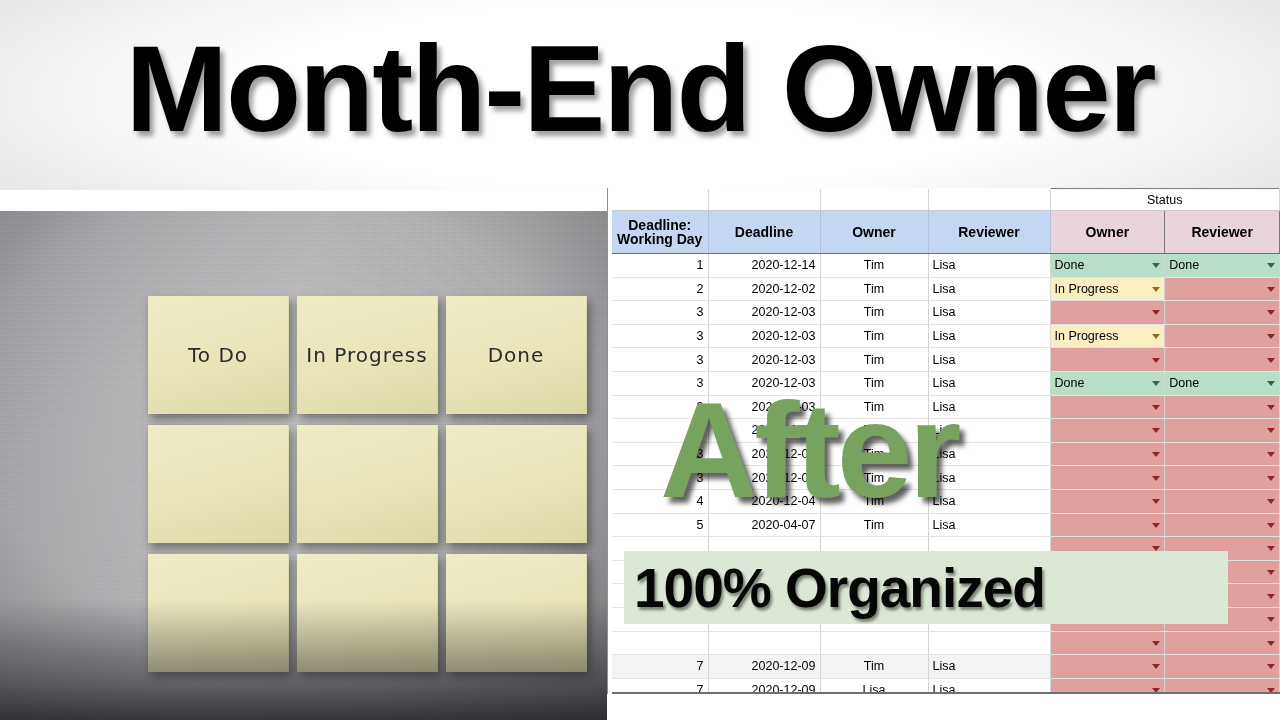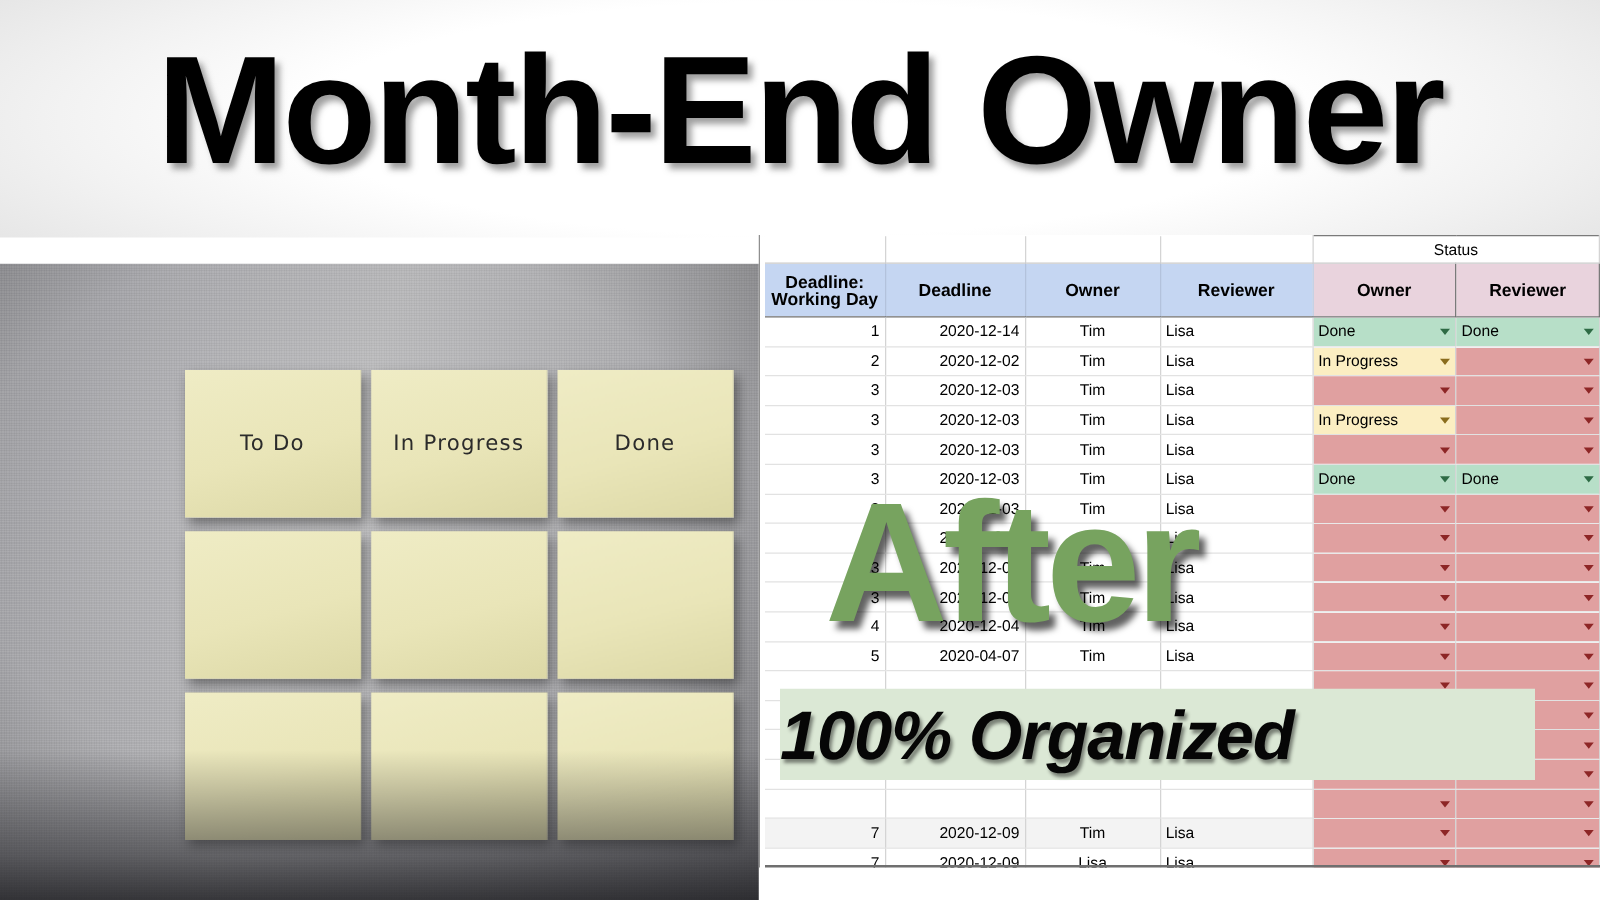--- a/index.html
+++ b/index.html
@@ -45,21 +45,21 @@
   .wall-vign{
     position:absolute; inset:0;
     background:radial-gradient(ellipse 90% 80% at 45% 40%, rgba(255,255,255,.18) 0%, rgba(0,0,0,0) 55%, rgba(0,0,0,.30) 100%);
   }
   .note{
     position:absolute;
     background:linear-gradient(165deg,#efecc5 0%, #e9e5b8 55%, #dcd8a6 100%);
     box-shadow: 3px 5px 9px rgba(0,0,0,.40);
     display:flex; align-items:center; justify-content:center;
     font-family:"DejaVu Sans", sans-serif;
-    font-size:17px; color:#2b2b2b; letter-spacing:1px;
+    font-size:20px; color:#2b2b2b; letter-spacing:1px;
     border-right:1px solid rgba(0,0,0,.07);
   }
   .photo-dark{
     position:absolute; left:0; bottom:0; width:607px; height:120px;
     background:linear-gradient(180deg, rgba(40,40,44,0) 0%, rgba(45,45,50,.55) 70%, rgba(30,30,34,.8) 100%);
   }
 
   .before-word{
     position:absolute; left:20px; top:398px;
     font-family:"Liberation Sans", sans-serif;
@@ -158,21 +158,21 @@
     letter-spacing:-4px;
     color:#77a35f;
     text-shadow: 5px 6px 5px rgba(0,0,0,.62);
     white-space:nowrap;
   }
   .banner-right{
     position:absolute; left:624px; top:551px;
     width:604px; height:73px;
     background:#dbe8d5;
     display:flex; align-items:center;
-    font-style:italic;
+    padding-left:10px;
   }
   .banner-right span{
     font-family:"Liberation Sans", sans-serif;
     font-weight:700; font-size:55px; line-height:58px; letter-spacing:-1px;
     color:#060606;
     text-shadow:2px 3px 3px rgba(0,0,0,.45);
     white-space:nowrap;
   }
   .sheet-edge{
     position:absolute; left:607px; top:188px; width:1px; height:506px; background:#8f8f8f;

